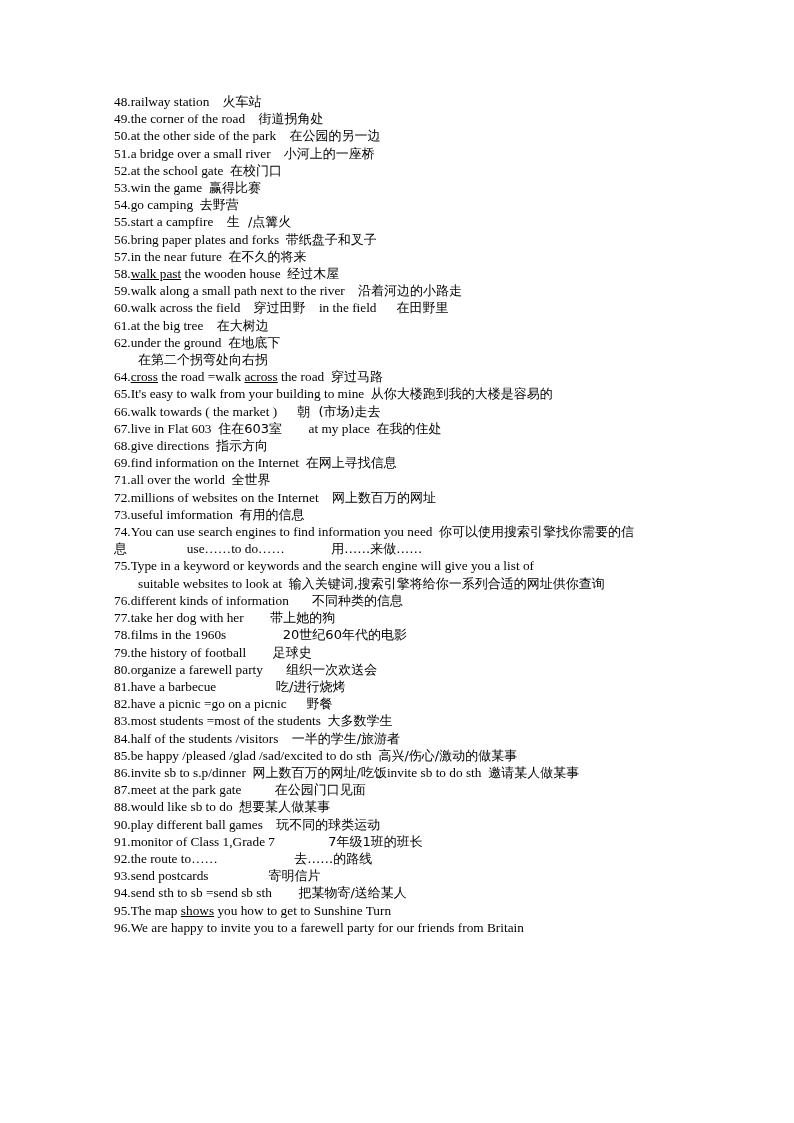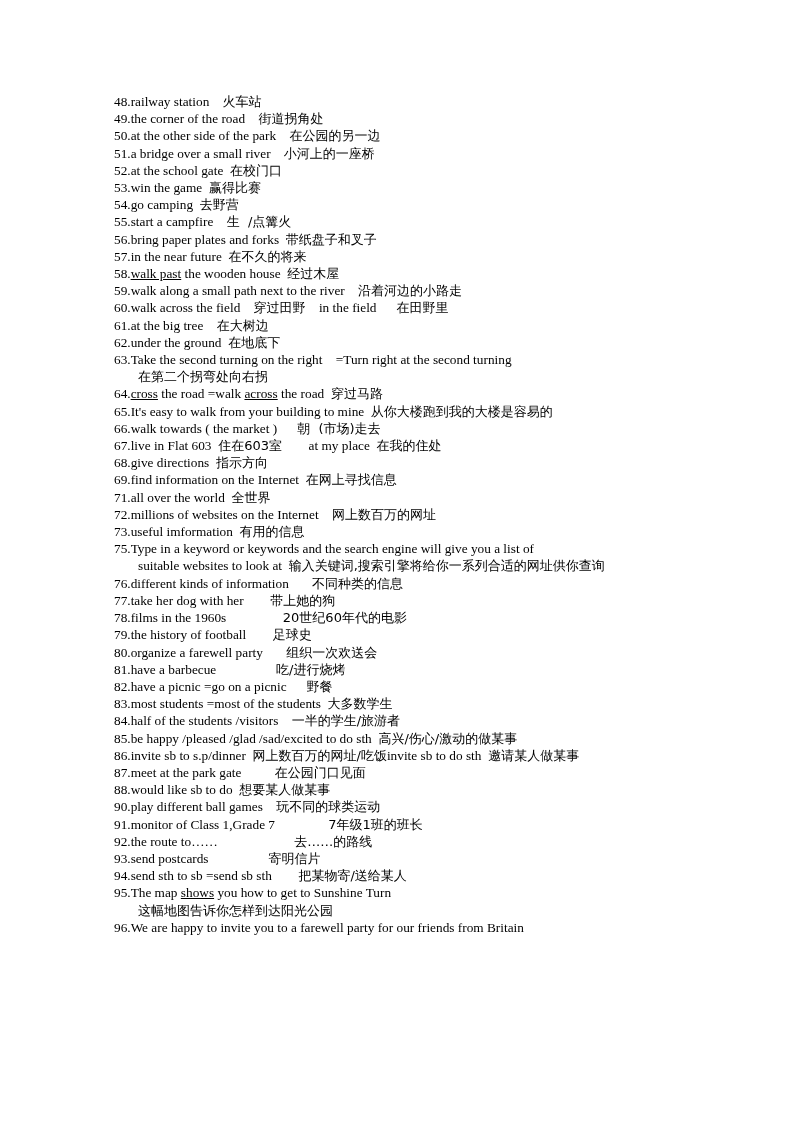--- a/index.html
+++ b/index.html
@@ -57,45 +57,46 @@
       <div class="entry"><span class="cont"><span>53.</span><span>win the game  </span><span class="zh">赢得比赛</span></span></div>
       <div class="entry"><span class="cont"><span>54.</span><span>go camping  </span><span class="zh">去野营</span></span></div>
       <div class="entry"><span class="cont"><span>55.</span><span>start a campfire    </span><span class="zh">生  /点篝火</span></span></div>
       <div class="entry"><span class="cont"><span>56.</span><span>bring paper plates and forks  </span><span class="zh">带纸盘子和叉子</span></span></div>
       <div class="entry"><span class="cont"><span>57.</span><span>in the near future  </span><span class="zh">在不久的将来</span></span></div>
       <div class="entry"><span class="cont"><span>58.</span><span class="u">walk past</span><span> the wooden house  </span><span class="zh">经过木屋</span></span></div>
       <div class="entry"><span class="cont"><span>59.</span><span>walk along a small path next to the river    </span><span class="zh">沿着河边的小路走</span></span></div>
       <div class="entry"><span class="cont"><span>60.</span><span>walk across the field    </span><span class="zh">穿过田野</span><span>    in the field      </span><span class="zh">在田野里</span></span></div>
       <div class="entry"><span class="cont"><span>61.</span><span>at the big tree    </span><span class="zh">在大树边</span></span></div>
       <div class="entry"><span class="cont"><span>62.</span><span>under the ground  </span><span class="zh">在地底下</span></span></div>
-      <div class="entry"><span class="cont"><span>63.</span><span>Take the second turning on the right    =Turn right at the second turning</span></span><span class="cont indent"><span class="zh">在第二个拐弯处向右拐</span></span></div>
+      <div class="entry"><span class="cont indent"><span class="zh">在第二个拐弯处向右拐</span></span></div>
       <div class="entry"><span class="cont"><span>64.</span><span class="u">cross</span><span> the road =walk </span><span class="u">across</span><span> the road  </span><span class="zh">穿过马路</span></span></div>
       <div class="entry"><span class="cont"><span>65.</span><span>It's easy to walk from your building to mine  </span><span class="zh">从你大楼跑到我的大楼是容易的</span></span></div>
       <div class="entry"><span class="cont"><span>66.</span><span>walk towards ( the market )      </span><span class="zh">朝  (市场)走去</span></span></div>
       <div class="entry"><span class="cont"><span>67.</span><span>live in Flat 603  </span><span class="zh">住在603室</span><span>        at my place  </span><span class="zh">在我的住处</span></span></div>
       <div class="entry"><span class="cont"><span>68.</span><span>give directions  </span><span class="zh">指示方向</span></span></div>
       <div class="entry"><span class="cont"><span>69.</span><span>find information on the Internet  </span><span class="zh">在网上寻找信息</span></span></div>
       <div class="entry"><span class="cont"><span>71.</span><span>all over the world  </span><span class="zh">全世界</span></span></div>
       <div class="entry"><span class="cont"><span>72.</span><span>millions of websites on the Internet    </span><span class="zh">网上数百万的网址</span></span></div>
       <div class="entry"><span class="cont"><span>73.</span><span>useful imformation  </span><span class="zh">有用的信息</span></span></div>
+      <div class="entry"><span class="cont"><span>74.</span><span>You can use search engines to find information you need  </span><span class="zh">你可以使用搜索引擎找你需要的信</span></span><span class="cont"><span class="zh">息</span><span>                  use……to do……              </span><span class="zh">用……来做……</span></span></div>
       <div class="entry"><span class="cont"><span>75.</span><span>Type in a keyword or keywords and the search engine will give you a list of</span></span><span class="cont indent"><span>suitable websites to look at  </span><span class="zh">输入关键词,搜索引擎将给你一系列合适的网址供你查询</span></span></div>
       <div class="entry"><span class="cont"><span>76.</span><span>different kinds of information       </span><span class="zh">不同种类的信息</span></span></div>
       <div class="entry"><span class="cont"><span>77.</span><span>take her dog with her        </span><span class="zh">带上她的狗</span></span></div>
       <div class="entry"><span class="cont"><span>78.</span><span>films in the 1960s                 </span><span class="zh">20世纪60年代的电影</span></span></div>
       <div class="entry"><span class="cont"><span>79.</span><span>the history of football        </span><span class="zh">足球史</span></span></div>
       <div class="entry"><span class="cont"><span>80.</span><span>organize a farewell party       </span><span class="zh">组织一次欢送会</span></span></div>
       <div class="entry"><span class="cont"><span>81.</span><span>have a barbecue                  </span><span class="zh">吃/进行烧烤</span></span></div>
       <div class="entry"><span class="cont"><span>82.</span><span>have a picnic =go on a picnic      </span><span class="zh">野餐</span></span></div>
       <div class="entry"><span class="cont"><span>83.</span><span>most students =most of the students  </span><span class="zh">大多数学生</span></span></div>
       <div class="entry"><span class="cont"><span>84.</span><span>half of the students /visitors    </span><span class="zh">一半的学生/旅游者</span></span></div>
       <div class="entry"><span class="cont"><span>85.</span><span>be happy /pleased /glad /sad/excited to do sth  </span><span class="zh">高兴/伤心/激动的做某事</span></span></div>
       <div class="entry"><span class="cont"><span>86.</span><span>invite sb to s.p/dinner  </span><span class="zh">网上数百万的网址/吃饭</span><span>invite sb to do sth  </span><span class="zh">邀请某人做某事</span></span></div>
       <div class="entry"><span class="cont"><span>87.</span><span>meet at the park gate          </span><span class="zh">在公园门口见面</span></span></div>
       <div class="entry"><span class="cont"><span>88.</span><span>would like sb to do  </span><span class="zh">想要某人做某事</span></span></div>
       <div class="entry"><span class="cont"><span>90.</span><span>play different ball games    </span><span class="zh">玩不同的球类运动</span></span></div>
       <div class="entry"><span class="cont"><span>91.</span><span>monitor of Class 1,Grade 7                </span><span class="zh">7年级1班的班长</span></span></div>
       <div class="entry"><span class="cont"><span>92.</span><span>the route to……                       </span><span class="zh">去……的路线</span></span></div>
       <div class="entry"><span class="cont"><span>93.</span><span>send postcards                  </span><span class="zh">寄明信片</span></span></div>
       <div class="entry"><span class="cont"><span>94.</span><span>send sth to sb =send sb sth        </span><span class="zh">把某物寄/送给某人</span></span></div>
-      <div class="entry"><span class="cont"><span>95.</span><span>The map </span><span class="u">shows</span><span> you how to get to Sunshine Turn</span></span><span class="cont indent"><span class="zh">这幅地图告诉你怎样到达阳光公园</span></span></div>
+      <div class="entry"><span class="cont"><span>95.</span><span>The map </span><span class="u">shows</span><span> you how to get to Sunshine Turn</span></span></div>
       <div class="entry"><span class="cont"><span>96.</span><span>We are happy to invite you to a farewell party for our friends from Britain</span></span></div>
     </div>
 </div>
 
 </body></html>

